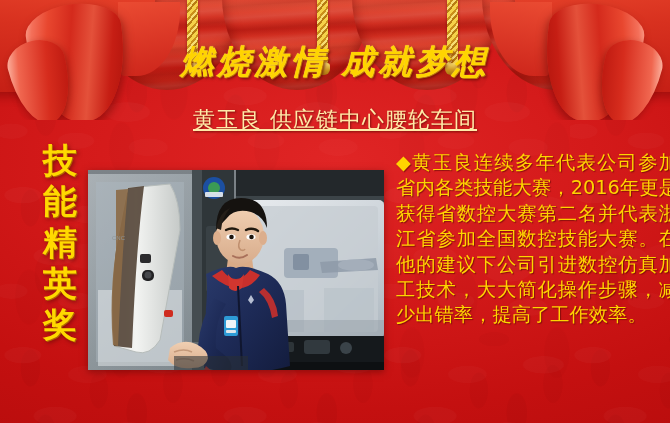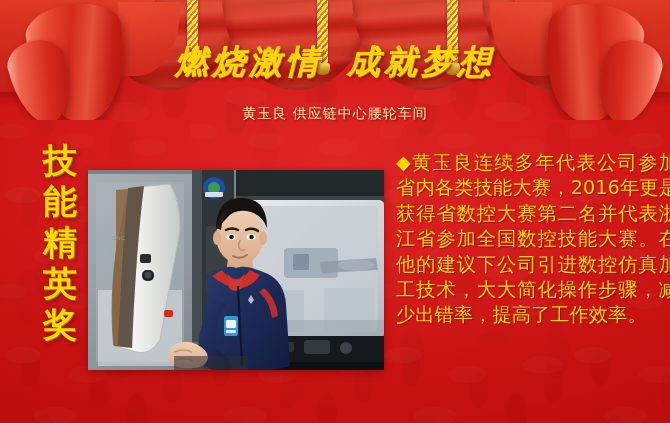--- a/index.html
+++ b/index.html
@@ -185,48 +185,49 @@
     border-radius: 0 0 70% 10% / 0 0 90% 18%;
   }
 
   
   .title {
     position: absolute;
     top: 40px;
     left: 0;
     width: 670px;
     text-align: center;
-    font-family: Liberation Mono, monospace;
+    font-family: Liberation Sans, sans-serif;
     font-size: 33px;
     font-weight: bold;
     font-style: italic;
     letter-spacing: 4px;
     color: #ffd400;
     text-shadow:
       0 0 1px #ffea7a,
       1px 1px 0 #b86d00,
       2px 2px 3px rgba(90,8,4,.75);
     z-index: 6;
     white-space: nowrap;
   }
 
   
   .subtitle {
     position: absolute;
     top: 105px;
     left: 0;
     width: 670px;
     text-align: center;
-    font-size: 14px;
+    font-size: 22px;
     font-weight: normal;
     letter-spacing: 1px;
     color: #ffeaa8;
     text-shadow: 1px 1px 2px rgba(100,10,5,.75);
     z-index: 6;
     white-space: nowrap;
+    text-decoration: underline;
   }
 
   
   .award-label {
     position: absolute;
     top: 140px;
     left: 38px;
     width: 44px;
     text-align: center;
     font-size: 34px;

